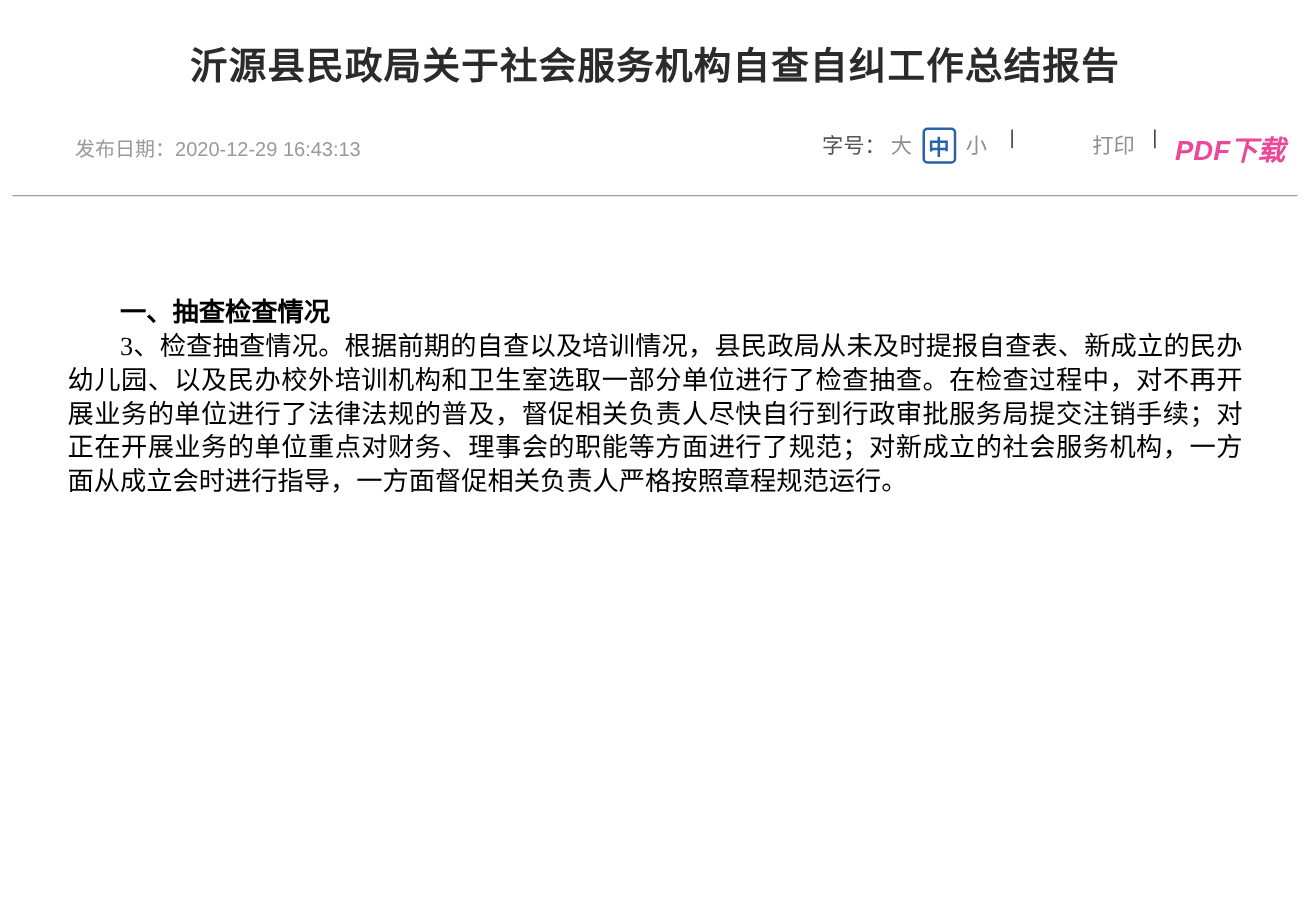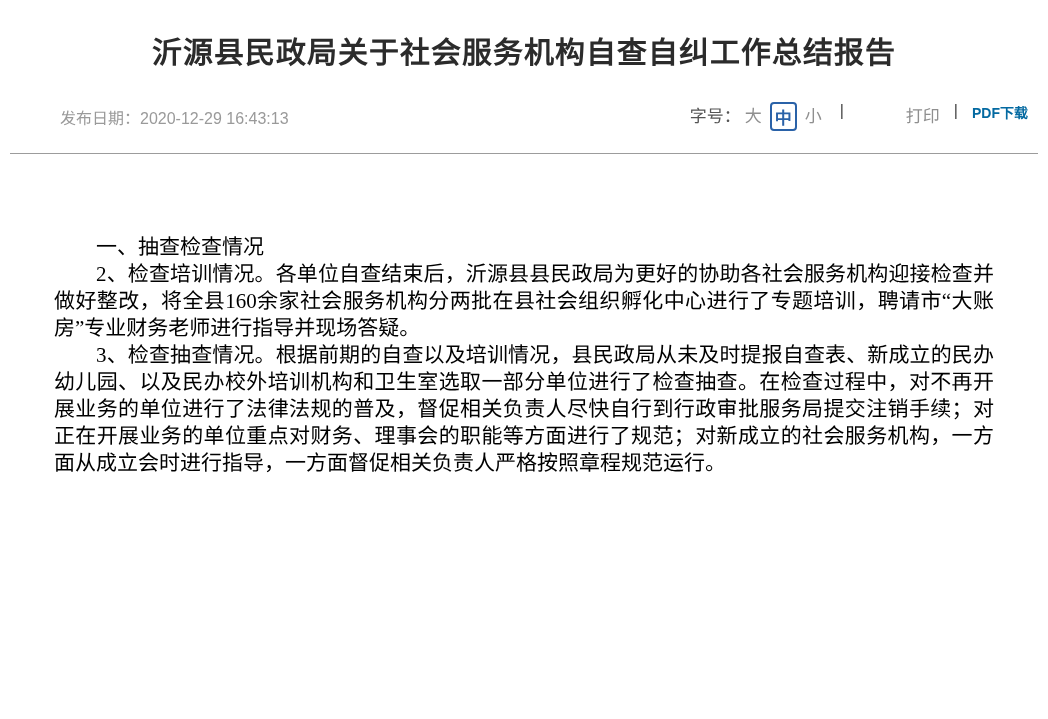--- a/index.html
+++ b/index.html
@@ -60,45 +60,46 @@
     margin: 0 14px;
     font-size: 16px;
   }
   .print-link {
     color: #8f8f8f;
     cursor: pointer;
     text-decoration: none;
     margin-left: 48px;
   }
   .pdf-link {
-    color: #0369a1;
+    color: #ec4899;
     font-weight: bold;
     cursor: pointer;
     text-decoration: none;
-    font-size: 14px;
+    font-size: 22px;
+    font-style: italic;
   }
   .rule {
     border: none;
     border-top: 1px solid #9c9c9c;
     margin: 22px 10px 0 10px;
   }
   .article {
     margin: 80px auto 0 auto;
     width: 940px;
     font-family: "Liberation Serif", serif;
     font-size: 21px;
     line-height: 27px;
     color: #000000;
     text-align: justify;
   }
   .article p {
     text-indent: 2em;
   }
   .article p.heading {
-    font-weight: normal;
+    font-weight: bold;
   }
 </style>
 </head>
 <body>
 
 <div class="page">
 
   <h1 class="doc-title">沂源县民政局关于社会服务机构自查自纠工作总结报告</h1>
 
   <div class="meta-row">
@@ -114,18 +115,17 @@
       <a class="print-link">打印</a>
       <span class="sep">|</span>
       <a class="pdf-link">PDF下载</a>
     </div>
   </div>
 
   <hr class="rule">
 
   <div class="article">
     <p class="heading">一、抽查检查情况</p>
-    <p>2、检查培训情况。各单位自查结束后，沂源县县民政局为更好的协助各社会服务机构迎接检查并做好整改，将全县160余家社会服务机构分两批在县社会组织孵化中心进行了专题培训，聘请市“大账房”专业财务老师进行指导并现场答疑。</p>
     <p>3、检查抽查情况。根据前期的自查以及培训情况，县民政局从未及时提报自查表、新成立的民办幼儿园、以及民办校外培训机构和卫生室选取一部分单位进行了检查抽查。在检查过程中，对不再开展业务的单位进行了法律法规的普及，督促相关负责人尽快自行到行政审批服务局提交注销手续；对正在开展业务的单位重点对财务、理事会的职能等方面进行了规范；对新成立的社会服务机构，一方面从成立会时进行指导，一方面督促相关负责人严格按照章程规范运行。</p>
 
   </div>
 
 </div>
 
 </body></html>

